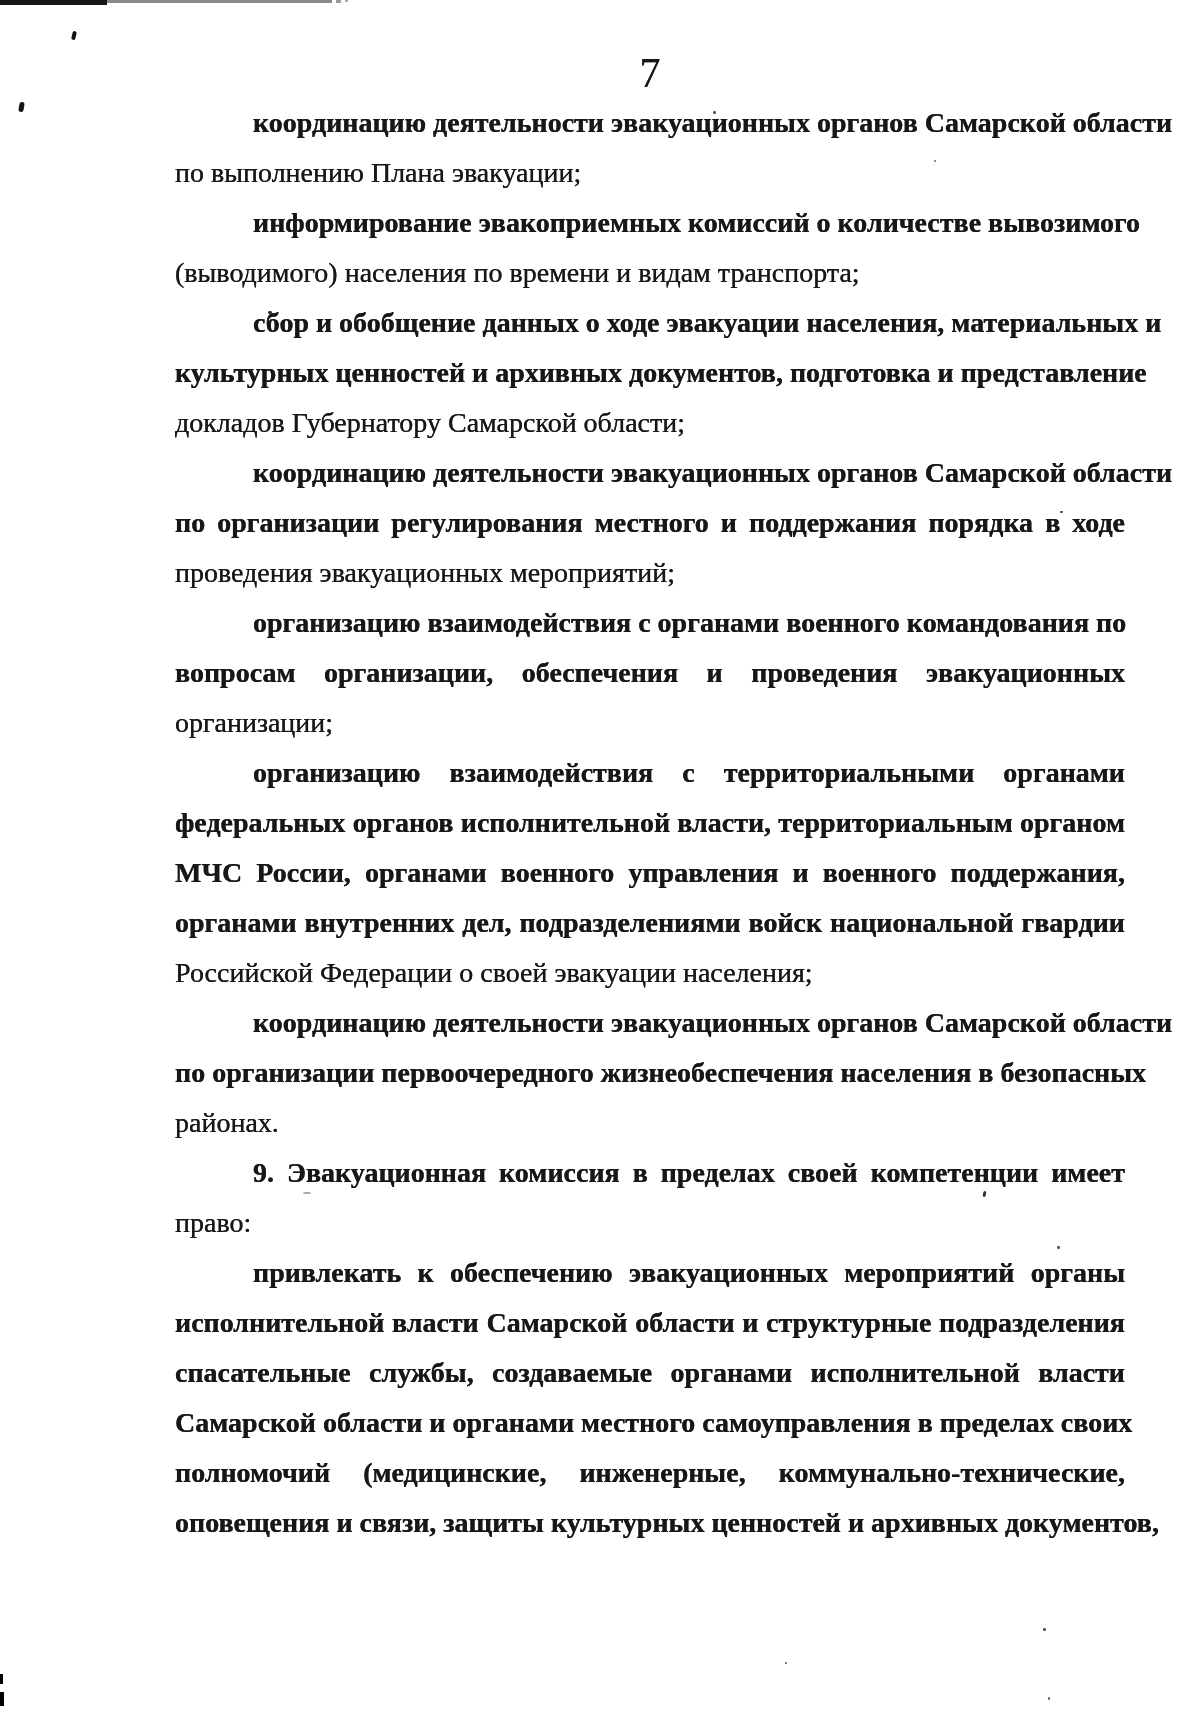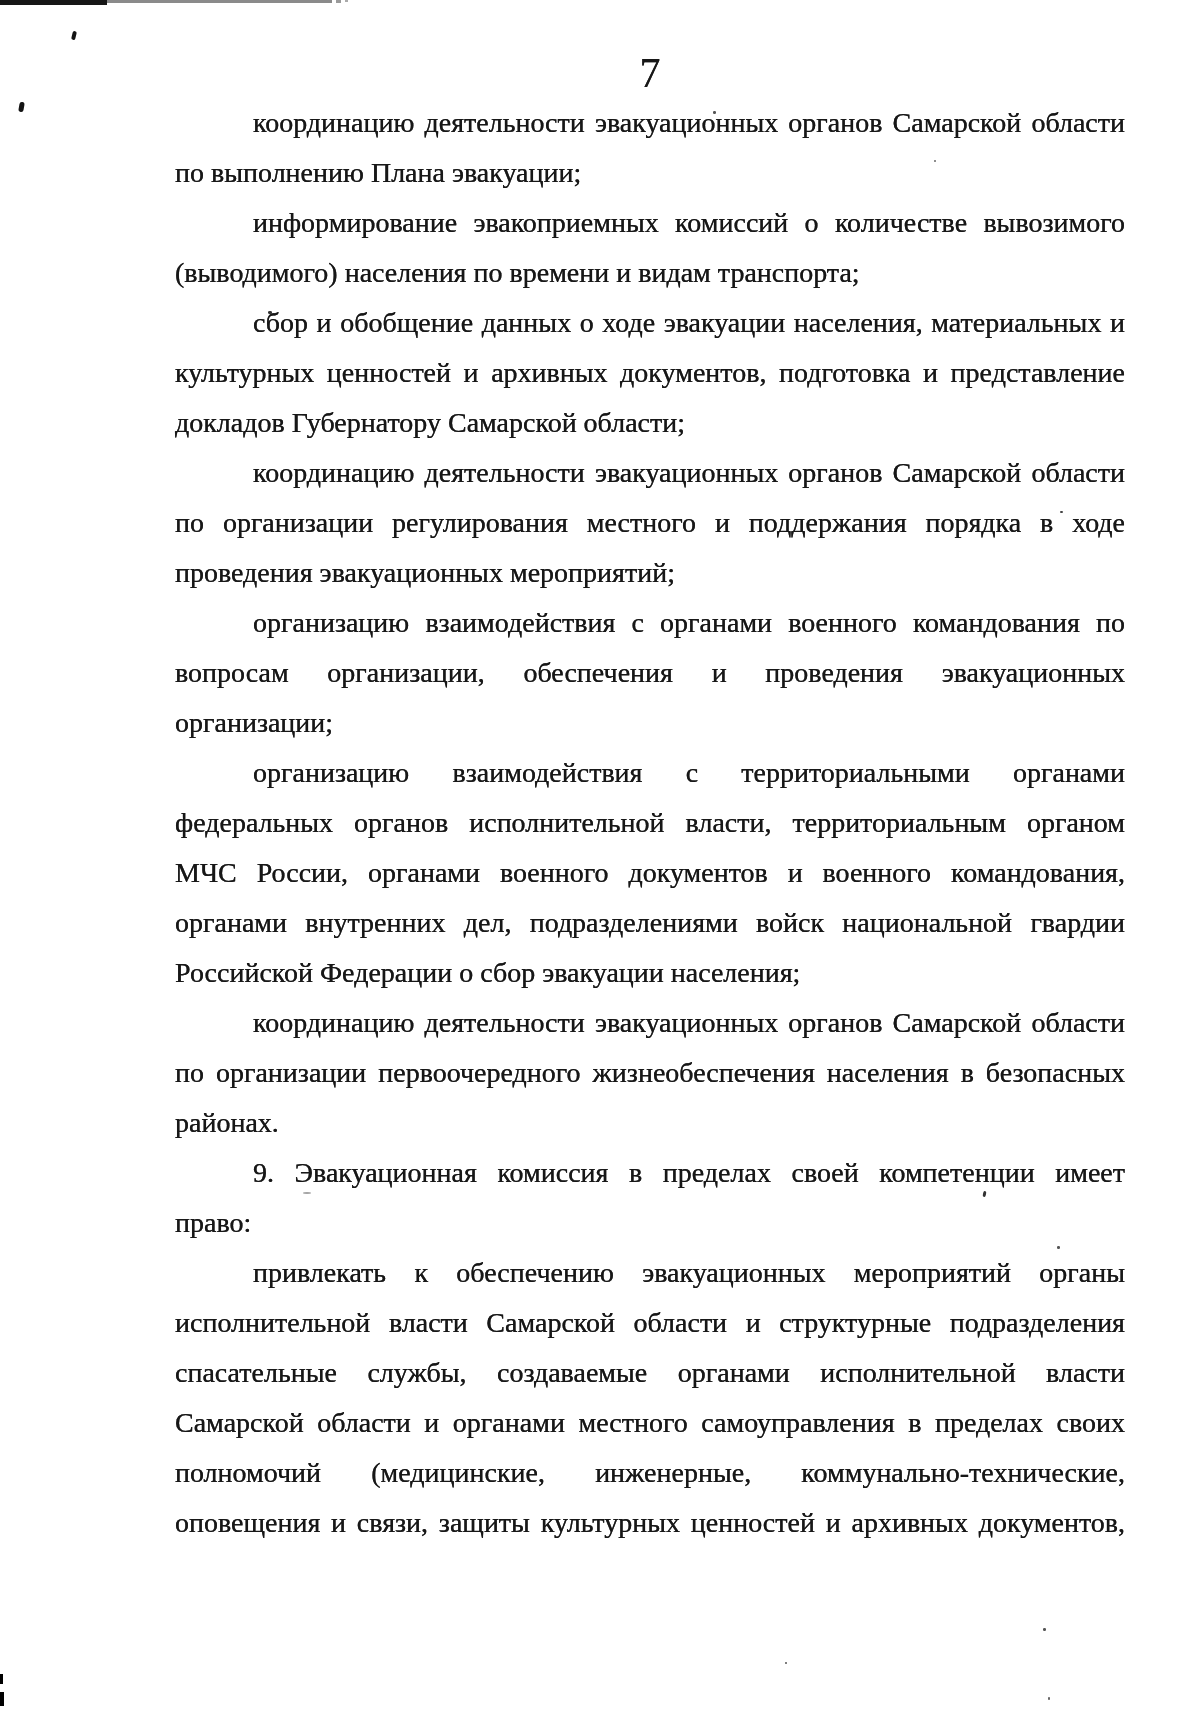--- a/index.html
+++ b/index.html
@@ -8,21 +8,21 @@
     font-family:"Liberation Serif","DejaVu Serif",serif;color:#171717;
   }
   
   .txt{
     position:absolute;left:175px;top:98px;width:950px;
     font-size:28px;line-height:50px;
     text-shadow:0 0 0.6px rgba(10,10,10,.8);
     -webkit-text-stroke:0.2px #1c1c1c;
   }
   .ln{white-space:nowrap;text-align:justify;text-justify:inter-word;}
-  .jst{text-align-last:justify;}
+  .jst{text-align-last:justify;font-weight:bold;}
   .ind{text-indent:78px;}
   .pageno{
     position:absolute;top:50px;left:0;width:100%;text-align:center;
     transform:translateX(50px);
     font-size:42px;line-height:1.1;
     text-shadow:0 0 0.6px rgba(10,10,10,.8);
   }
   
   .art{position:absolute;background:#111;}
   .bar-black{left:0;top:0;width:107px;height:5px;background:#161616;}
@@ -88,23 +88,23 @@
 
     <div>
       <div class="ln jst ind">организацию взаимодействия с органами военного командования по</div>
       <div class="ln jst">вопросам организации, обеспечения и проведения эвакуационных</div>
       <div class="ln">организации;</div>
     </div>
 
     <div>
       <div class="ln jst ind">организацию взаимодействия с территориальными органами</div>
       <div class="ln jst">федеральных органов исполнительной власти, территориальным органом</div>
-      <div class="ln jst">МЧС России, органами военного документов и военного командования,</div>
+      <div class="ln jst">МЧС России, органами военного управления и военного поддержания,</div>
       <div class="ln jst">органами внутренних дел, подразделениями войск национальной гвардии</div>
-      <div class="ln">Российской Федерации о сбор эвакуации населения;</div>
+      <div class="ln">Российской Федерации о своей эвакуации населения;</div>
     </div>
 
     <div>
       <div class="ln jst ind">координацию деятельности эвакуационных органов Самарской области</div>
       <div class="ln jst">по организации первоочередного жизнеобеспечения населения в безопасных</div>
       <div class="ln">районах.</div>
     </div>
 
     <div>
       <div class="ln jst ind">9. Эвакуационная комиссия в пределах своей компетенции имеет</div>

